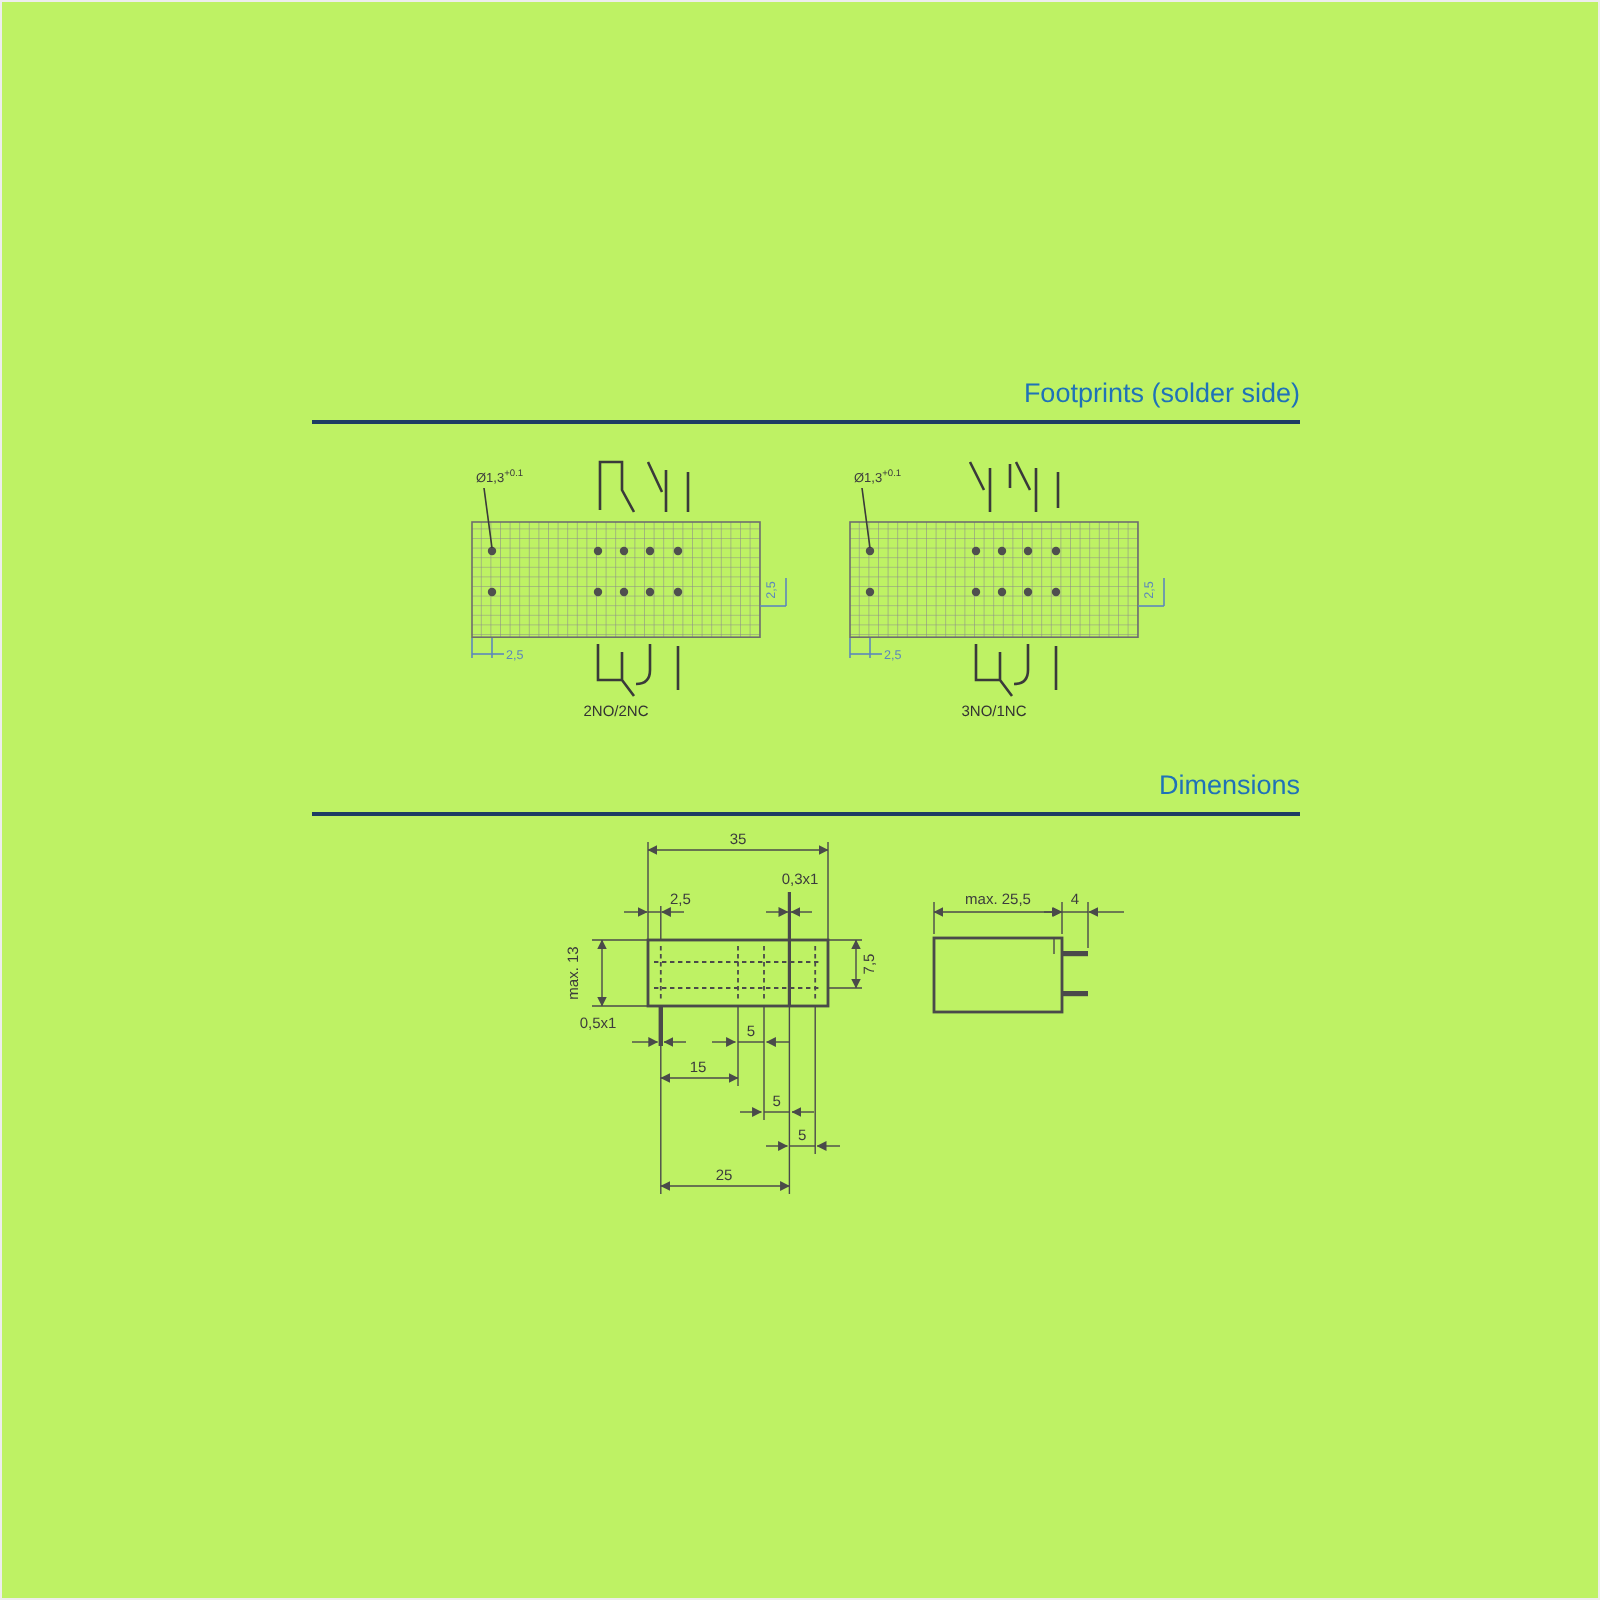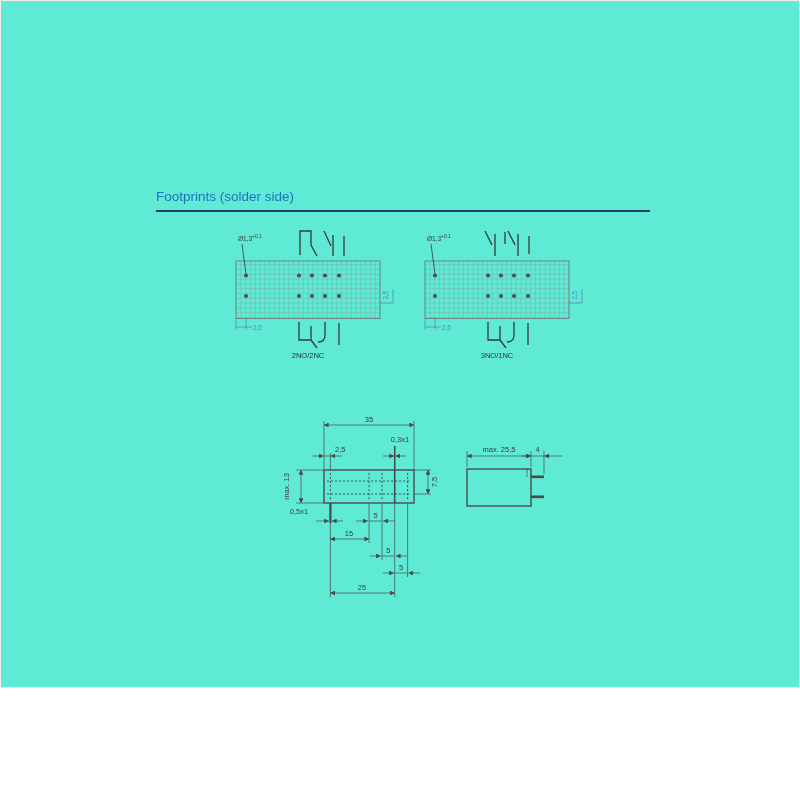--- a/index.html
+++ b/index.html
@@ -1,18 +1,18 @@
 <!DOCTYPE html>
 <html><head>
 <meta charset="utf-8">
 <style>
   html,body{margin:0;padding:0;background:#fff;}
-  .page{position:relative;width:800px;height:688px;background:#5eead4;
+  .page{position:relative;width:800px;height:800px;background:#bef264;
         border:1px solid #ededed;box-sizing:border-box;
-        font-family:"Liberation Sans",sans-serif;overflow:hidden;}
+        font-family:"Liberation Sans",sans-serif;overflow:hidden;text-align:right;}
   .sec-head{position:absolute;left:155px;width:494px;
             color:#1f72b8;font-size:13.5px;line-height:16px;
             padding-bottom:5px;border-bottom:2px solid #1d3d63;}
   .note{position:absolute;left:155px;top:600px;font-size:8px;color:#2f2f2f;}
   svg{position:absolute;}
   svg text{font-family:"Liberation Sans",sans-serif;}
   .dimtxt{font-size:7.5px;fill:#3c3c3c;}
   .bluetxt{font-size:6.3px;fill:#5d87bb;}
   .fplabel{font-size:7.5px;fill:#333333;}
   .holetxt{font-size:6.5px;fill:#3c3c3c;}
@@ -113,20 +113,21 @@
     </g>
     <text class="bluetxt" x="27" y="108.5">2,5</text>
     <g fill="none" stroke="#3a3a3a" stroke-width="1.3">
       <path d="M73,101 V119 H85 V105 M85,119 L91,127"></path>
       <path d="M99,101 V114 Q99,121 92,121"></path>
       <path d="M113,102 V124"></path>
     </g>
     <text class="fplabel" x="82" y="137" text-anchor="middle">3NO/1NC</text>
   </svg>
 
+  <div class="sec-head" style="top:384px">Dimensions</div>
 
   <svg style="left:278px;top:410px" width="312" height="192" viewBox="0 0 312 192">
     <defs>
       <marker id="ah" viewBox="0 0 10 10" refX="9.5" refY="5" markerWidth="7" markerHeight="7" orient="auto-start-reverse">
         <path d="M0 0 L10 5 L0 10 z" fill="#4a4a4a"></path>
       </marker>
     </defs>
 
     <g stroke="#4a4a4a" fill="none" stroke-width="0.7">
 

